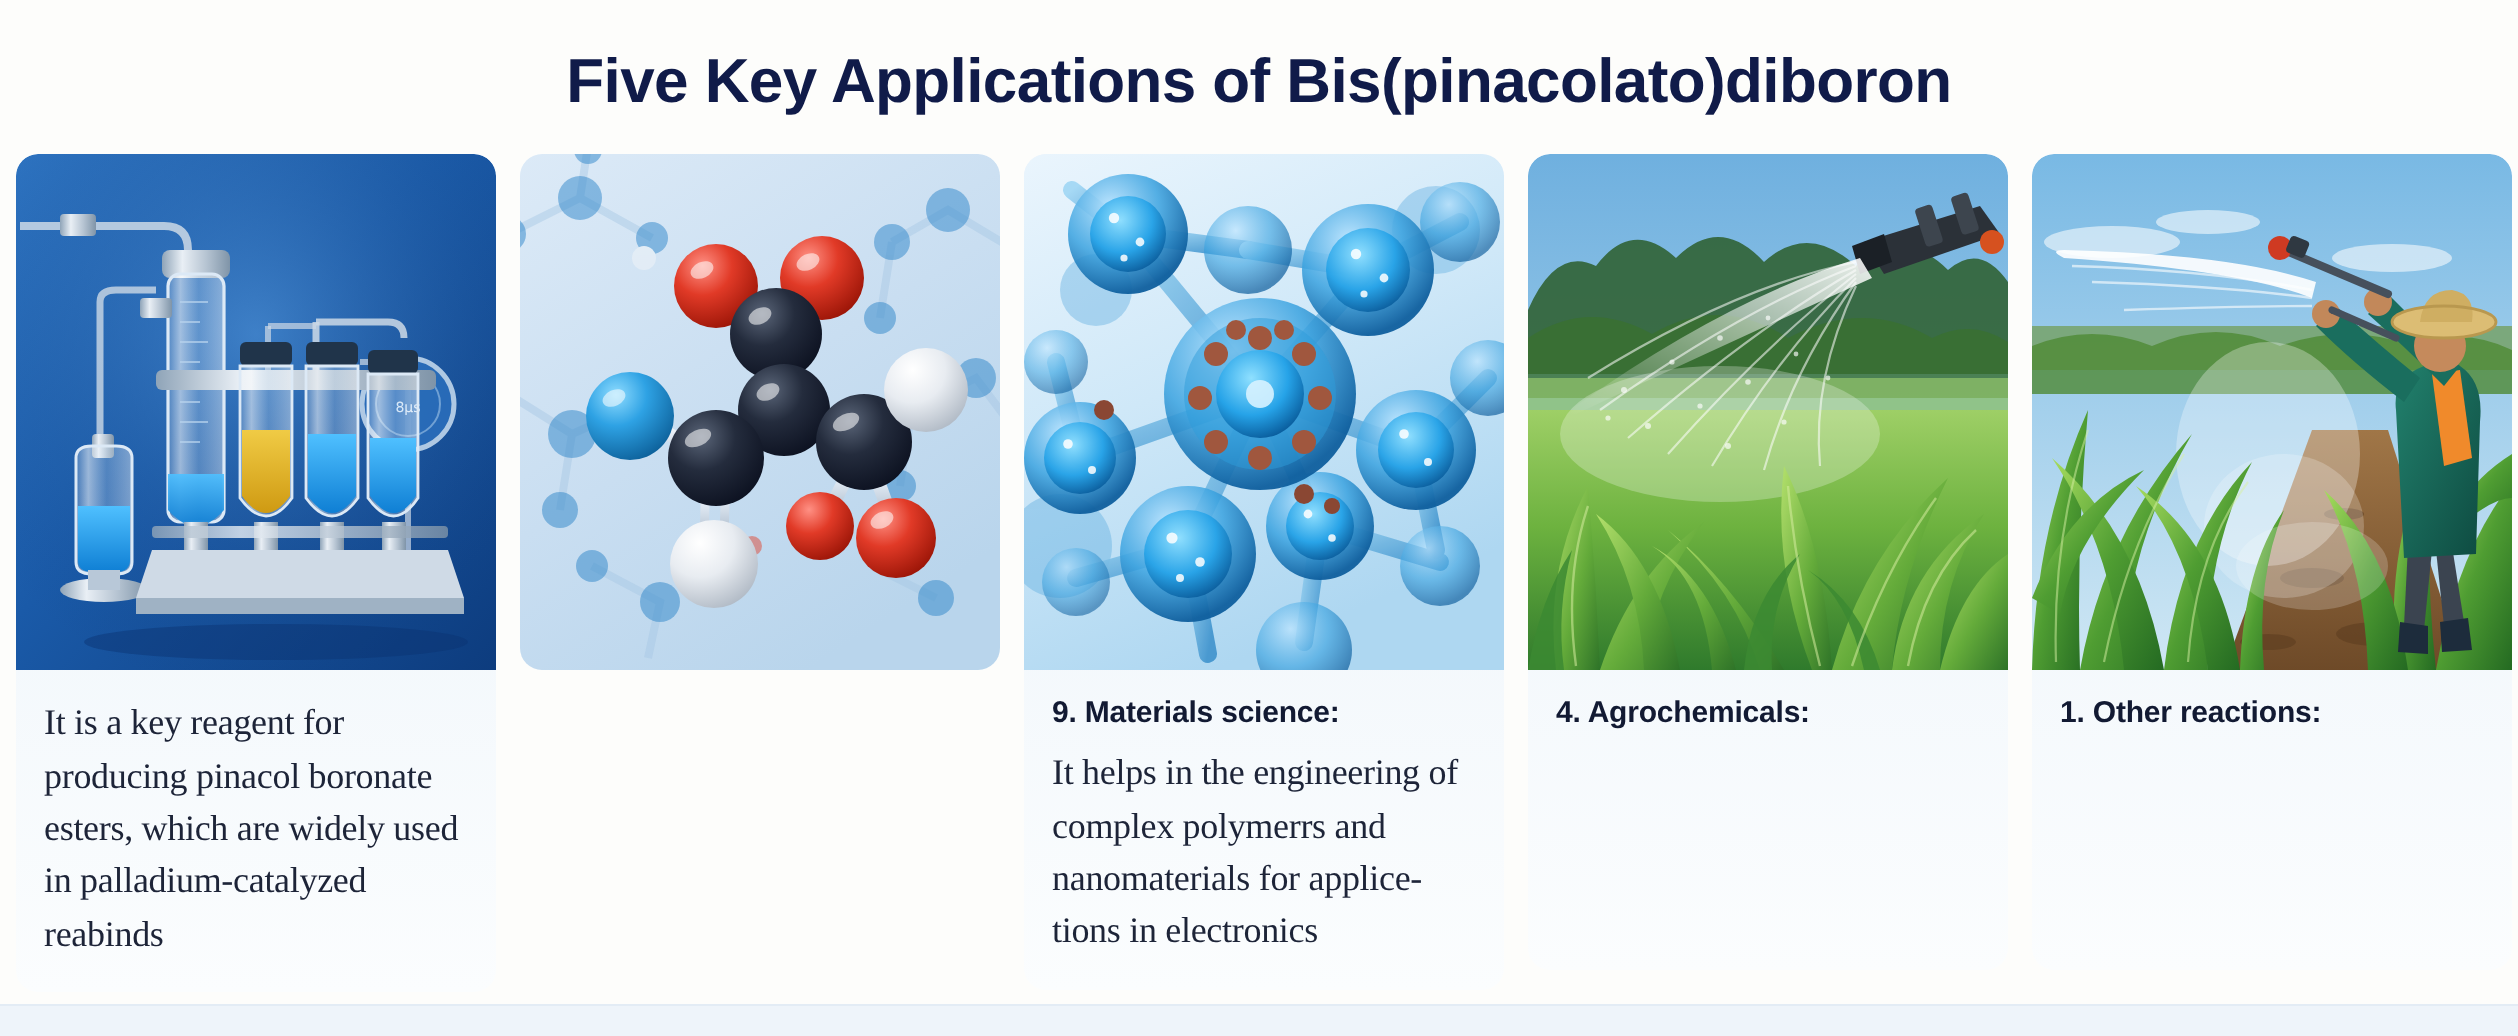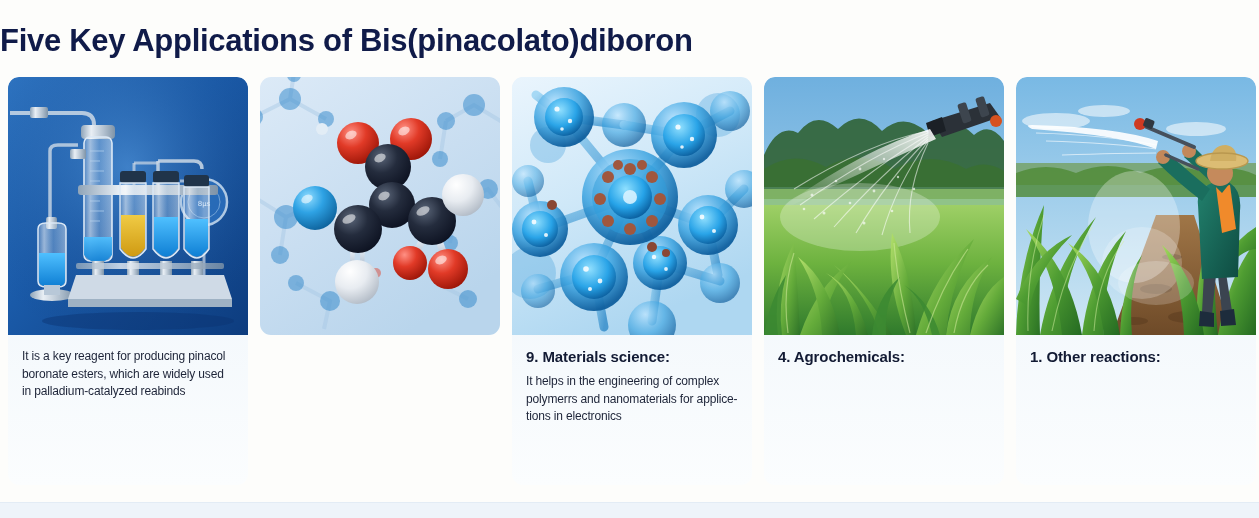--- a/index.html
+++ b/index.html
@@ -12,21 +12,21 @@
   }
 
   body {
     background: #fdfdfb;
     font-family: "Liberation Sans", sans-serif;
     position: relative;
   }
 
   
   .page-title {
-    text-align: left;
+    text-align: center;
     font-size: 31px;
     font-weight: bold;
     color: #101b49;
     letter-spacing: -0.3px;
     padding-top: 24px;
     line-height: 1.1;
     white-space: nowrap;
   }
 
   
@@ -63,24 +63,25 @@
   .card-heading {
     font-size: 15px;
     font-weight: bold;
     color: #121a33;
     margin-bottom: 7px;
     line-height: 1.2;
     letter-spacing: -0.1px;
   }
 
   .card-text {
-    font-size: 12px;
+    font-size: 18px;
     color: #1d2438;
     line-height: 1.47;
     letter-spacing: -0.15px;
+    font-family: Liberation Serif, serif;
   }
 
   
   .bottom-band {
     position: absolute;
     left: 0;
     right: 0;
     bottom: 0;
     height: 16px;
     background: #eef4fa;

